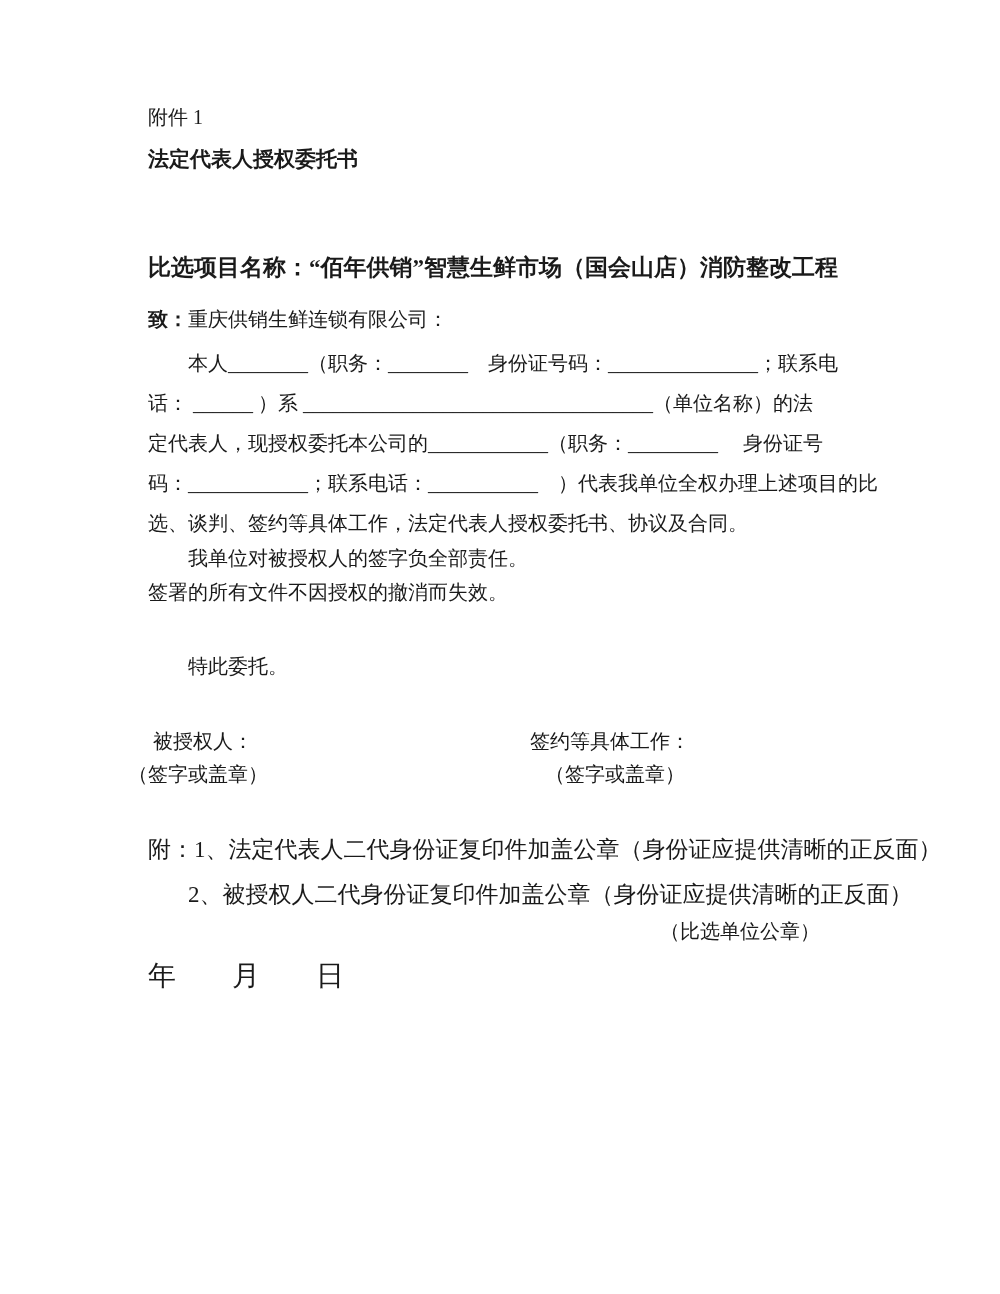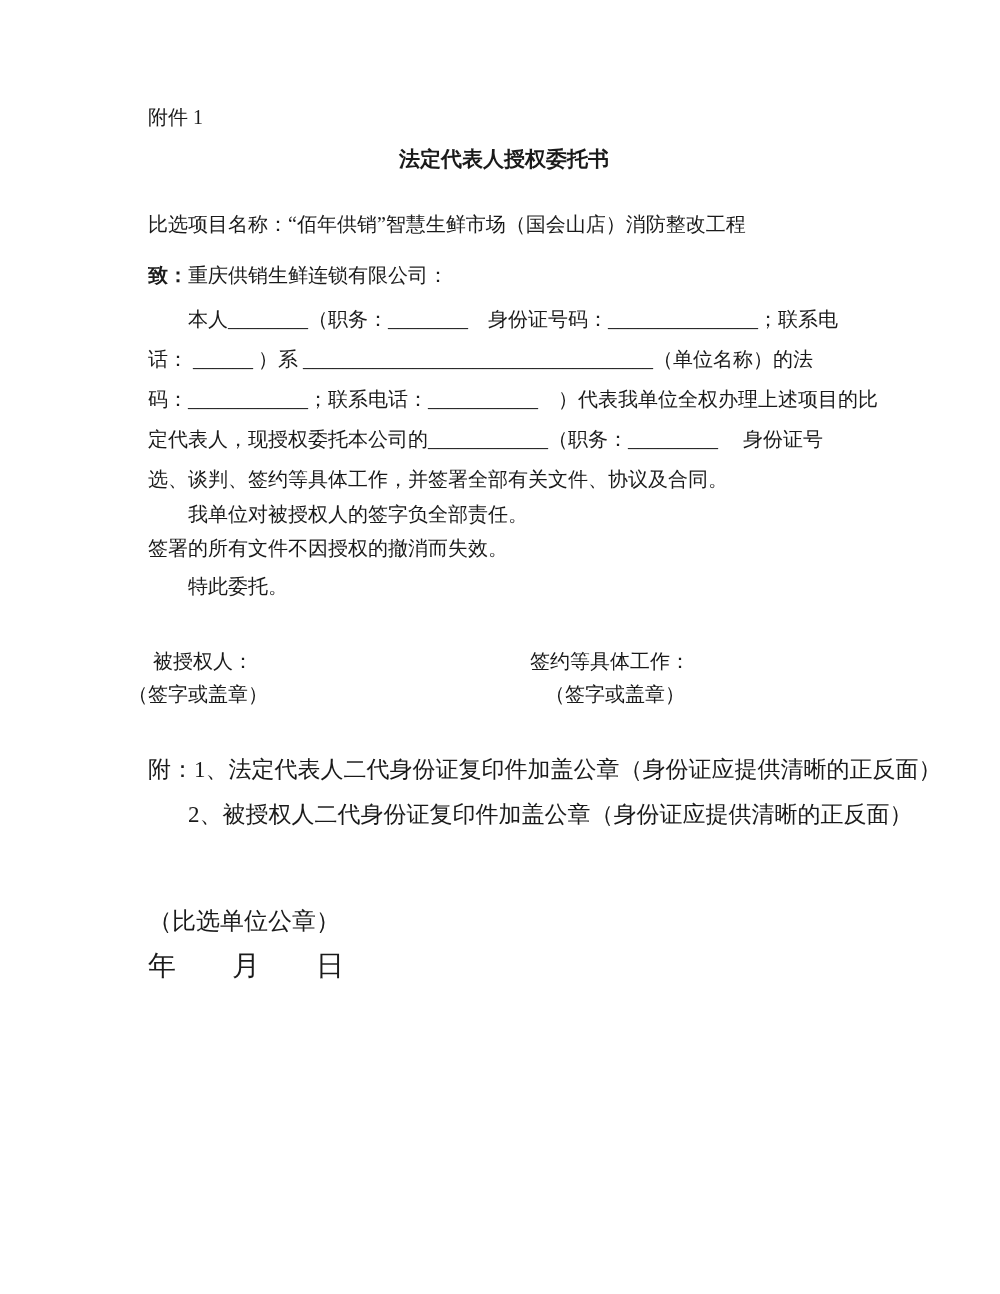--- a/index.html
+++ b/index.html
@@ -20,28 +20,28 @@
     overflow: hidden;
   }
   .attachment-label {
     font-size: 20px;
     line-height: 26px;
   }
   .doc-title {
     margin: 14px 0 0 0;
     font-size: 21px;
     font-weight: bold;
-    text-align: center;
     line-height: 30px;
   }
   .project-line {
-    margin-top: 36px;
-    font-size: 20px;
+    margin-top: 80px;
+    font-size: 23px;
     line-height: 28px;
     white-space: nowrap;
+    font-weight: bold;
   }
   .salutation {
     margin-top: 23px;
     font-size: 20px;
     line-height: 28px;
     white-space: nowrap;
   }
   .salutation .bold {
     font-weight: bold;
   }
@@ -57,21 +57,21 @@
     text-indent: 40px;
   }
   .para {
     font-size: 20px;
     text-indent: 40px;
     white-space: nowrap;
   }
   .para.responsibility { line-height: 30px; }
   .para.validity-1 { line-height: 38px; }
   .para.validity-2 { line-height: 38px; text-indent: 0; }
-  .para.closing { line-height: 38px; }
+  .para.closing { line-height: 38px; margin-top: 36px; }
   .sig-row {
     position: relative;
     margin-top: 41px;
     height: 67px;
     font-size: 20px;
   }
   .sig-left {
     position: absolute;
     left: 5px;
     top: 0;
@@ -96,23 +96,23 @@
     font-size: 23px;
   }
   .note-line {
     line-height: 45px;
     white-space: nowrap;
   }
   .note-line.second {
     text-indent: 40px;
   }
   .seal-line {
-    margin-top: 70px;
-    font-size: 24px;
+    font-size: 20px;
     line-height: 28px;
+    text-align: right;
     padding-right: 40px;
     white-space: nowrap;
   }
   .date-line {
     margin-top: 14px;
     font-size: 28px;
     line-height: 34px;
     text-align: left;
     padding-right: 45px;
     white-space: nowrap;
@@ -127,23 +127,23 @@
 
   <h1 class="doc-title">法定代表人授权委托书</h1>
 
   <div class="project-line"><span>比选项目名称：</span><span>“佰年供销”智慧生鲜市场（国会山店）消防整改工程</span></div>
 
   <div class="salutation"><span class="bold">致：</span><span>重庆供销生鲜连锁有限公司：</span></div>
 
   <div class="auth-para">
     <div class="auth-line first">本人________（职务：________　身份证号码：_______________；联系电</div>
     <div class="auth-line">话： ______ ）系 ___________________________________（单位名称）的法</div>
+    <div class="auth-line">定代表人，现授权委托本公司的____________（职务：_________　 身份证号</div>
     <div class="auth-line">码：____________；联系电话：___________　）代表我单位全权办理上述项目的比</div>
-    <div class="auth-line">定代表人，现授权委托本公司的____________（职务：_________　 身份证号</div>
-    <div class="auth-line">选、谈判、签约等具体工作，并签署全部有关文件、协议及合同。</div>
+    <div class="auth-line">选、谈判、签约等具体工作，法定代表人授权委托书、协议及合同。</div>
   </div>
 
   <div class="para responsibility">我单位对被授权人的签字负全部责任。</div>
 
   <div class="para validity-2">签署的所有文件不因授权的撤消而失效。</div>
 
   <div class="para closing">特此委托。</div>
 
   <div class="sig-row">
     <div class="sig-left">

